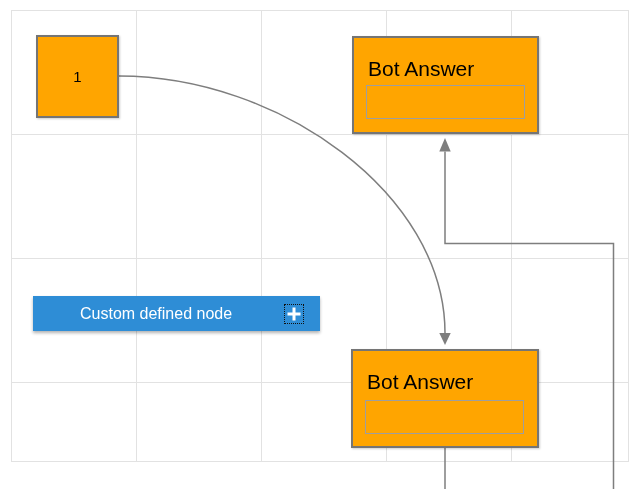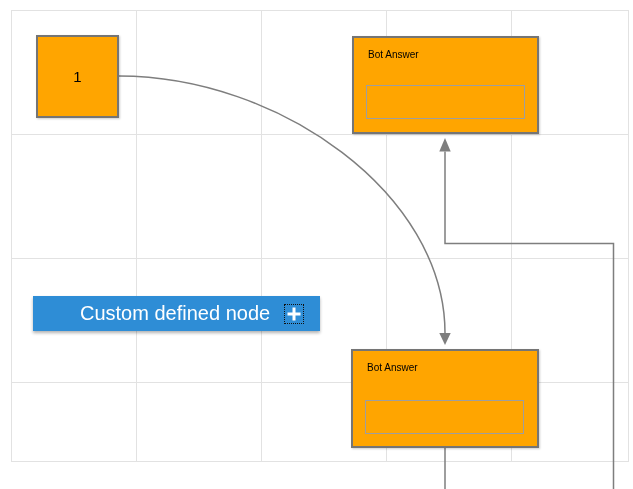--- a/index.html
+++ b/index.html
@@ -64,22 +64,22 @@
     display: flex;
     align-items: center;
     justify-content: center;
     font-size: 15px;
   }
   .node-bot-top    { left: 352px; top: 36px;  width: 187px; height: 98px; }
   .node-bot-bottom { left: 351px; top: 349px; width: 188px; height: 99px; }
   .bot-label {
     position: absolute;
     left: 14px;
-    top: 11px;
-    font-size: 10px;
+    top: 19px;
+    font-size: 21px;
     white-space: nowrap;
   }
   .text-field {
     position: absolute;
     left: 12px;
     top: 47px;
     width: 159px;
     height: 34px;
     box-sizing: border-box;
     border: 1px solid #9e9e9e;
@@ -90,21 +90,21 @@
   .custom-node {
     position: absolute;
     left: 33px; top: 296px;
     width: 287px; height: 35px;
     box-sizing: border-box;
     background: var(--custom-node-fill, #2e8dd6);
     color: var(--custom-node-text, #ffffff);
     display: flex;
     align-items: center;
     padding-left: 47px;
-    font-size: 20px;
+    font-size: 16px;
     box-shadow: 0 2px 3px rgba(0,0,0,0.3);
   }
   .plus-box {
     position: absolute;
     right: 16px;
     top: 50%;
     transform: translateY(-50%);
     width: 20px;
     height: 20px;
     box-sizing: border-box;

